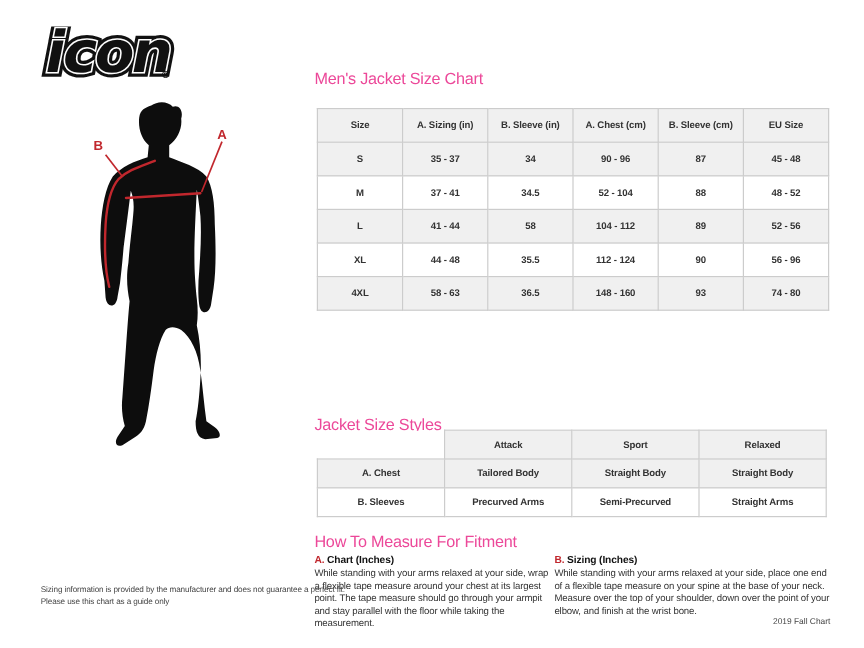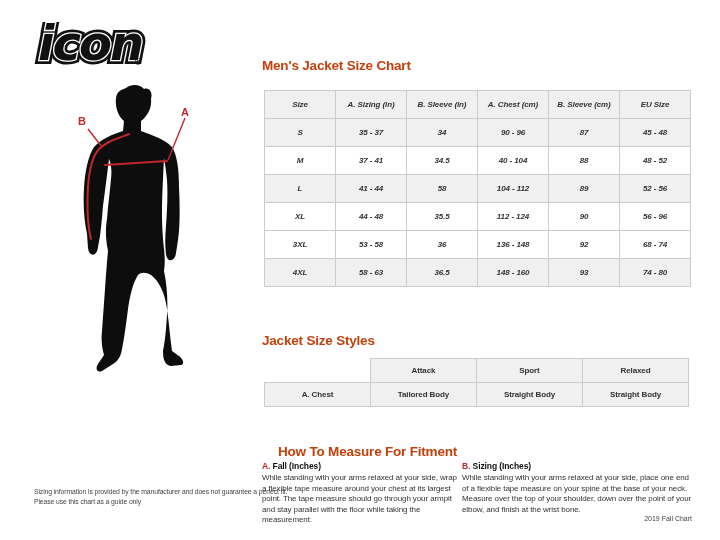--- a/index.html
+++ b/index.html
@@ -1,27 +1,27 @@
 <!DOCTYPE html>
 <html style="--accent: #c1272d;"><head>
 <meta charset="utf-8">
 <style>
   html,body{margin:0;padding:0;background:#fff;}
   .page{position:relative;width:720px;height:523px;background:#ffffff;overflow:hidden;
         font-family:"Liberation Sans","DejaVu Sans",sans-serif;}
-  .sec-title{position:absolute;font-size:13.5px;font-weight:bold;color:#c2410c;letter-spacing:-0.2px;}
+  .sec-title{position:absolute;font-size:13.5px;font-weight:normal;color:#ec4899;letter-spacing:-0.2px;}
   #title1{left:262px;top:58px;}
-  #title2{left:262px;top:333px;text-align:right;}
-  #title3{left:278px;top:444px;}
+  #title2{left:262px;top:346px;text-align:right;}
+  #title3{left:262px;top:444px;}
   table{border-collapse:collapse;table-layout:fixed;position:absolute;}
   #table1{left:264px;top:90px;width:427px;}
   #table2{left:264px;top:358px;width:425px;}
   th,td{border:1px solid #ccc;text-align:center;vertical-align:middle;
         font-size:8px;font-weight:bold;color:#333;padding:0;letter-spacing:-0.1px;}
-  #table1 th,#table1 td{height:27px;font-style:italic;}
+  #table1 th,#table1 td{height:27px;}
   #table2 th,#table2 td{height:23px;}
   th.shaded, tr.shaded td{background:#f0f0f0;}
   th.ghost{border:none;background:#fff;}
   .measure-item{position:absolute;top:461px;font-size:8px;color:#333;line-height:1.32;letter-spacing:-0.1px;}
   #mi0{left:262px;width:198px;}
   #mi1{left:462px;width:232px;}
   .mi-head{font-size:8.5px;font-weight:bold;color:#111;margin-bottom:1px;}
   .prefix{color:var(--accent,#c1272d);}
   .disclaimer{position:absolute;left:34px;top:487px;width:270px;font-size:6.8px;color:#444;
               line-height:1.5;letter-spacing:-0.1px;}
@@ -125,48 +125,40 @@
           <td>35 - 37</td>
           <td>34</td>
           <td>90 - 96</td>
           <td>87</td>
           <td>45 - 48</td>
         </tr>
         <tr>
           <td>M</td>
           <td>37 - 41</td>
           <td>34.5</td>
-          <td>40 - 104</td>
+          <td>52 - 104</td>
           <td>88</td>
           <td>48 - 52</td>
         </tr>
         <tr class="shaded">
           <td>L</td>
           <td>41 - 44</td>
           <td>58</td>
           <td>104 - 112</td>
           <td>89</td>
           <td>52 - 56</td>
         </tr>
         <tr>
           <td>XL</td>
           <td>44 - 48</td>
           <td>35.5</td>
           <td>112 - 124</td>
           <td>90</td>
           <td>56 - 96</td>
         </tr>
-        <tr>
-          <td>3XL</td>
-          <td>53 - 58</td>
-          <td>36</td>
-          <td>136 - 148</td>
-          <td>92</td>
-          <td>68 - 74</td>
-        </tr>
         <tr class="shaded">
           <td>4XL</td>
           <td>58 - 63</td>
           <td>36.5</td>
           <td>148 - 160</td>
           <td>93</td>
           <td>74 - 80</td>
         </tr>
       </tbody>
     </table>
@@ -181,29 +173,35 @@
           <th class="shaded">Relaxed</th>
         </tr>
       </thead>
       <tbody>
         <tr class="shaded">
           <td>A. Chest</td>
           <td>Tailored Body</td>
           <td>Straight Body</td>
           <td>Straight Body</td>
         </tr>
+        <tr>
+          <td>B. Sleeves</td>
+          <td>Precurved Arms</td>
+          <td>Semi-Precurved</td>
+          <td>Straight Arms</td>
+        </tr>
       </tbody>
     </table>
 
   <div id="title3" class="sec-title">How To Measure For Fitment</div>
 
   <div id="mi0" class="measure-item">
     <div class="mi-head">
       <span class="prefix">A.</span>
-      <span>Fall (Inches)</span>
+      <span>Chart (Inches)</span>
     </div>
     <div>While standing with your arms relaxed at your side, wrap a flexible tape measure around your chest at its largest point. The tape measure should go through your armpit and stay parallel with the floor while taking the measurement.</div>
   </div>
 
   <div id="mi1" class="measure-item">
     <div class="mi-head">
       <span class="prefix">B.</span>
       <span>Sizing (Inches)</span>
     </div>
     <div>While standing with your arms relaxed at your side, place one end of a flexible tape measure on your spine at the base of your neck. Measure over the top of your shoulder, down over the point of your elbow, and finish at the wrist bone.</div>

